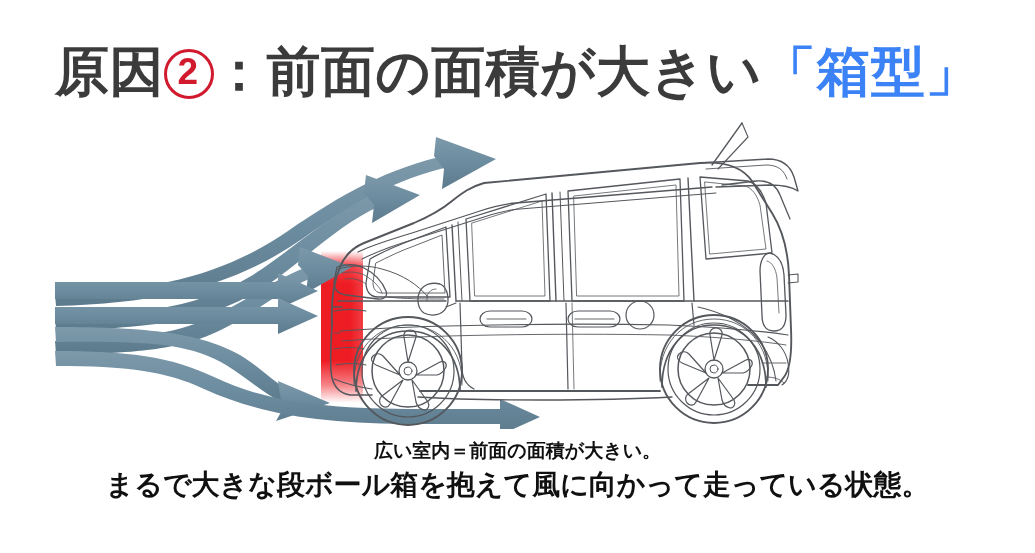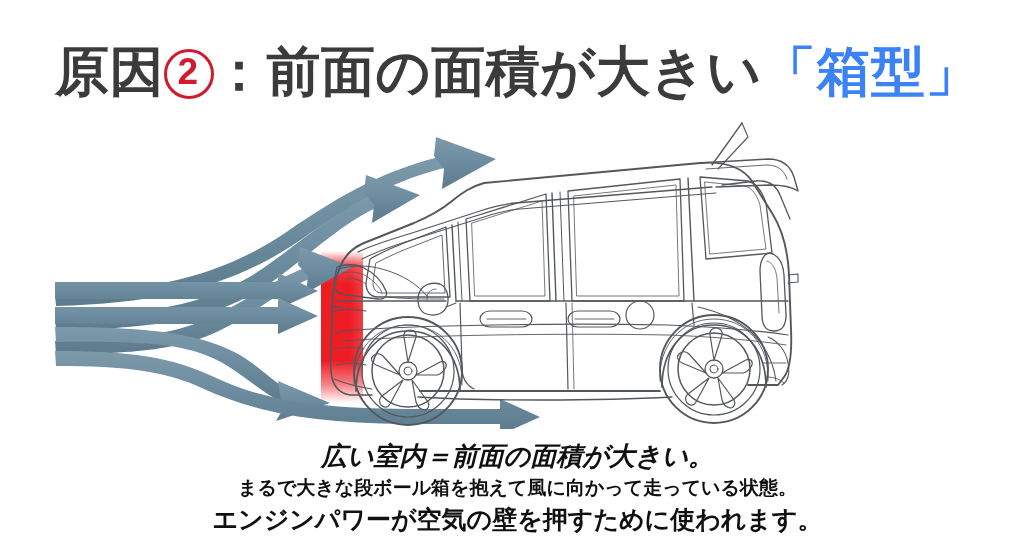--- a/index.html
+++ b/index.html
@@ -89,22 +89,22 @@
     top: 414px;
     width: 1035px;
     text-align: center;
   }
   .caption-line {
     color: #101010;
     font-weight: 700;
     line-height: 1.42;
     white-space: nowrap;
   }
-  .cap-1 { font-size: 26px; font-style: italic; }
-  .cap-2 { font-size: 19px; }
+  .cap-1 { font-size: 19px; }
+  .cap-2 { font-size: 28px; }
   .cap-3 { font-size: 25px; }
 </style>
 </head>
 <body>
 
 <div id="page">
 
   <div class="title-bar">
     <div class="title-text">
       <span class="t-dark">原因</span><span class="circled-num"><span class="ring"></span><span class="num">2</span></span><span class="t-dark">：</span><span class="t-dark">前面の面積が大きい</span><span class="t-red">「箱型」</span>
@@ -332,16 +332,15 @@
 
         <path d="M 354,266 C 352,232 376,206 408,206 C 440,206 464,232 462,266" stroke-width="0.9"></path>
         <path d="M 660,262 C 658,226 682,200 714,200 C 746,200 770,226 768,262" stroke-width="0.9"></path>
       </g>
     </svg>
   </div>
 
   <div class="caption">
     <div class="caption-line cap-1">広い室内＝前面の面積が大きい。</div>
     <div class="caption-line cap-2">まるで大きな段ボール箱を抱えて風に向かって走っている状態。</div>
-    <div class="caption-line cap-3">エンジンパワーが空気の壁を押すために使われます。</div>
   </div>
 
 </div>
 
 </body></html>

